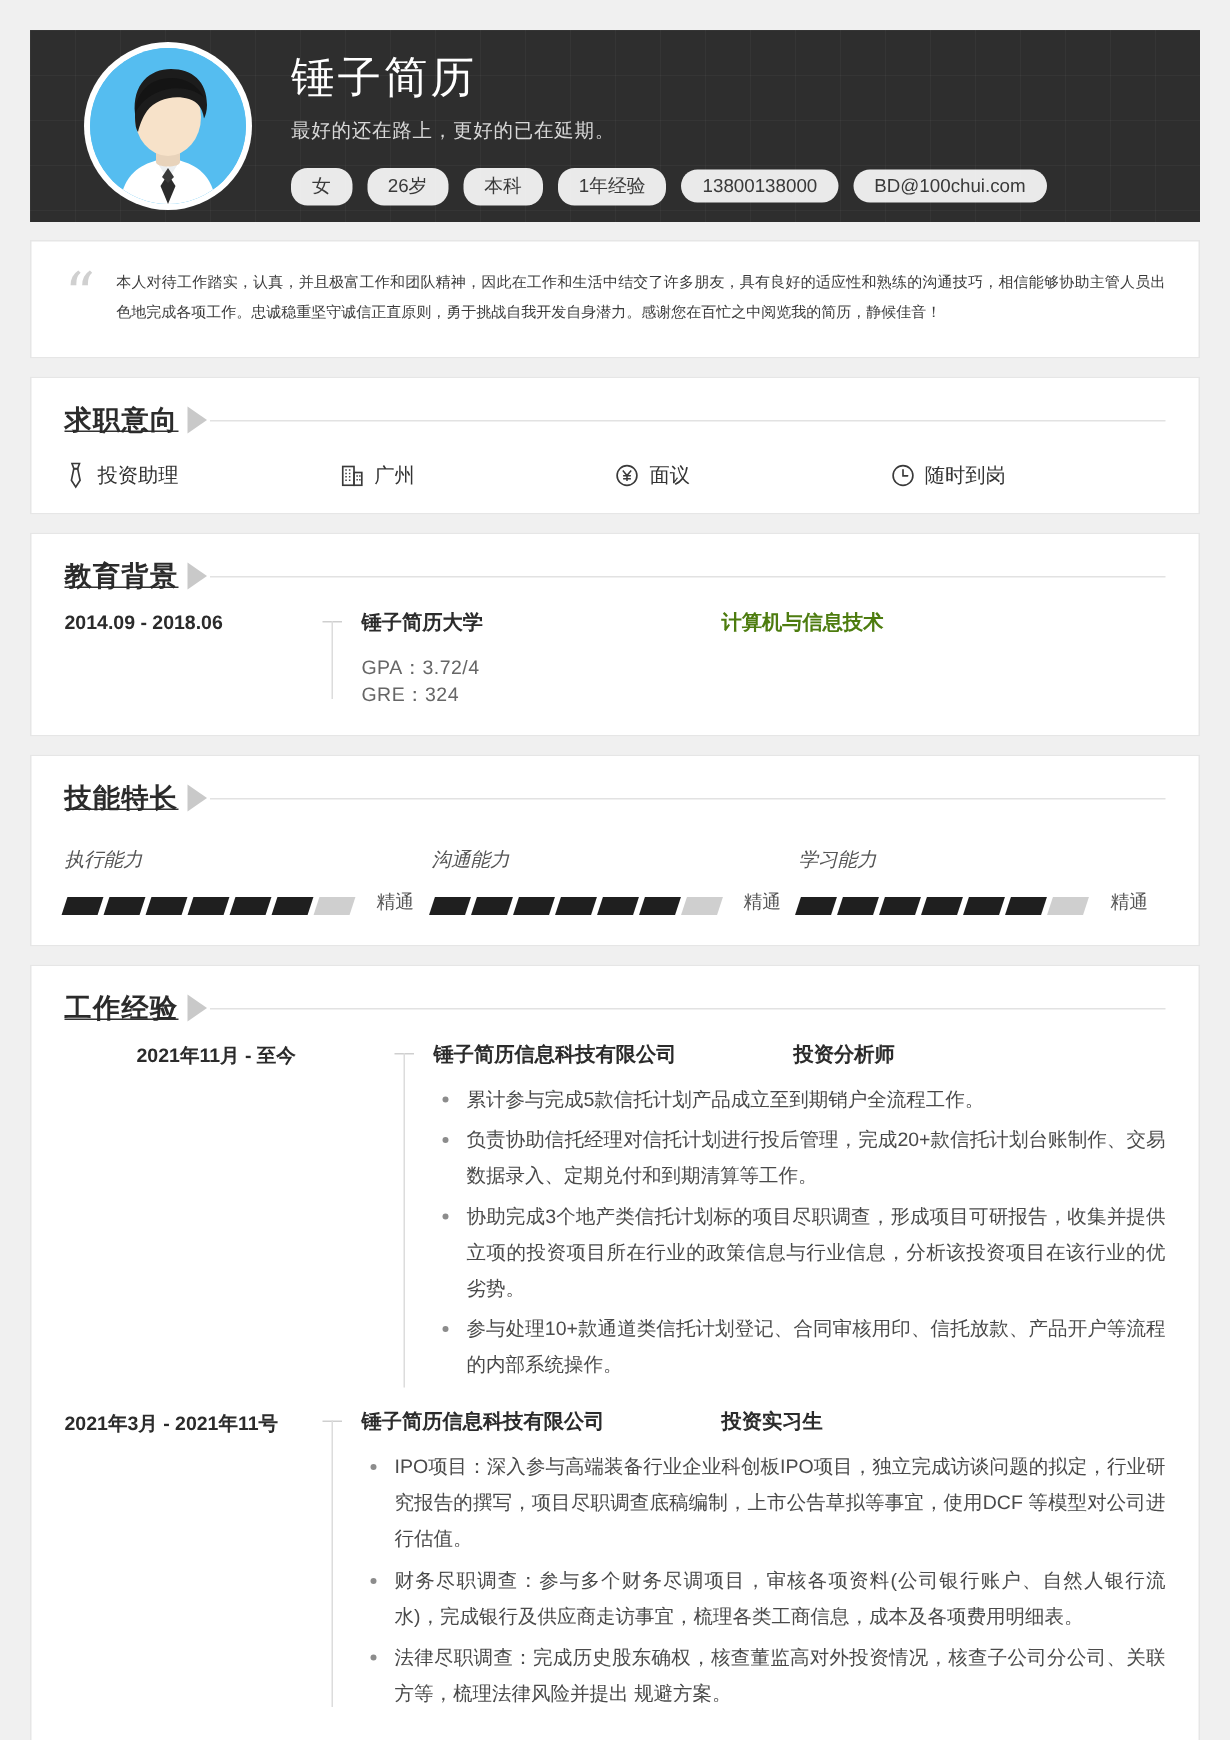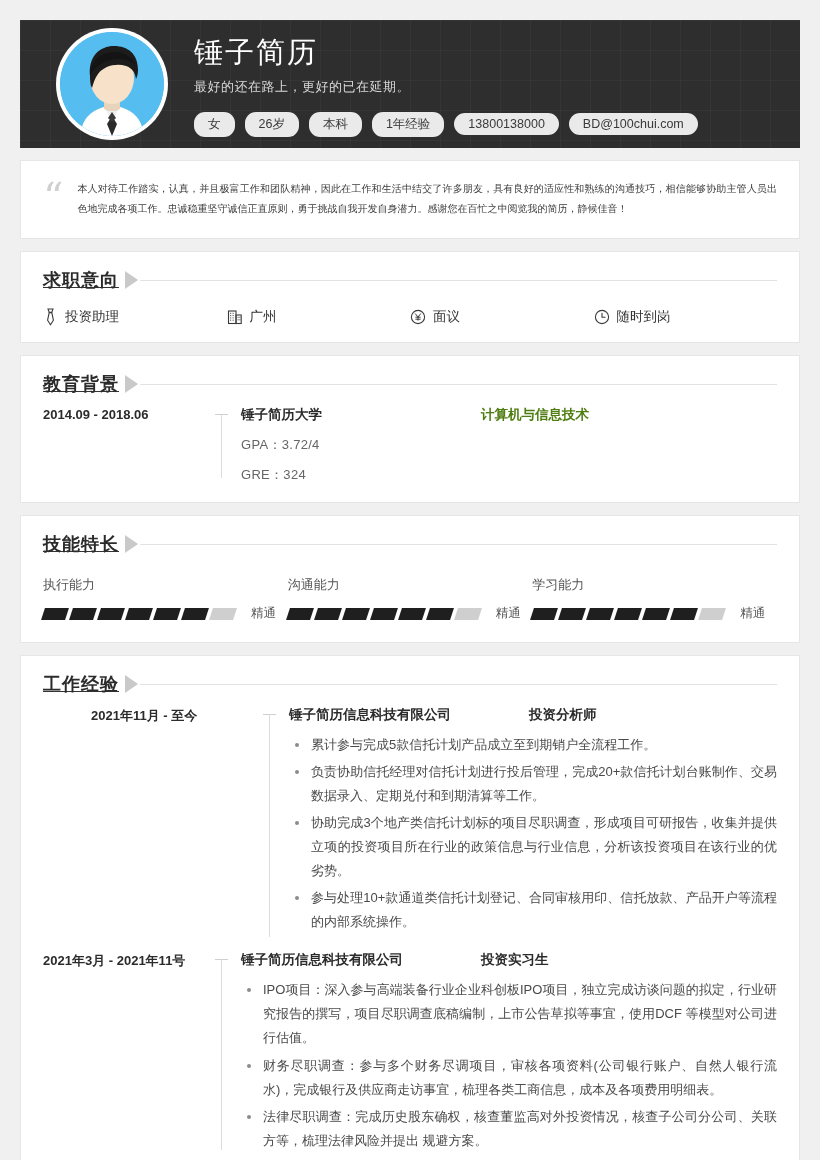--- a/index.html
+++ b/index.html
@@ -206,21 +206,21 @@
     font-size: 13.5px;
     font-weight: bold;
     color: #2b2b2b;
   }
   .sub-line {
     font-size: 13px;
     color: #666;
     margin-top: 12px;
     letter-spacing: .3px;
   }
-  .sub-line + .sub-line { margin-top: 12px; }
+  .sub-line + .sub-line { margin-top: 0; }
 
   .bullets { margin-top: 9px; padding-left: 0; list-style: none; }
   .bullets li {
     position: relative;
     padding-left: 22px;
     font-size: 13px;
     line-height: 1.85;
     color: #4a4a4a;
     margin-bottom: 3px;
     text-align: justify;
@@ -237,22 +237,23 @@
   
   .skills-row {
     display: flex;
     padding: 10px 0 20px 0;
   }
   .skill { flex: 1 1 0; }
   .skill-name {
     font-size: 13px;
     color: #555;
     margin-bottom: 11px;
-  }
-  .skill-meter { display: flex; align-items: center; gap: 0; }
+    font-style: italic;
+  }
+  .skill-meter { display: flex; align-items: flex-end; gap: 0; }
   .seg {
     width: 24px;
     height: 12px;
     margin-right: 4px;
     transform: skewX(-18deg);
   }
   .seg.on  { background: #1f1f1f; }
   .seg.off { background: #cfcfcf; }
   .skill-level {
     font-size: 12.5px;

